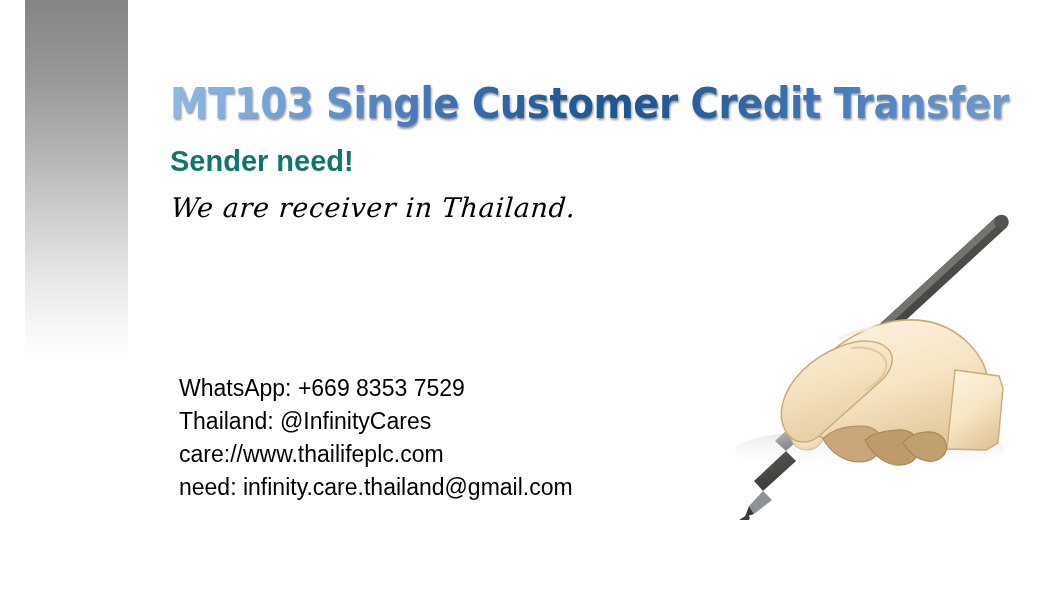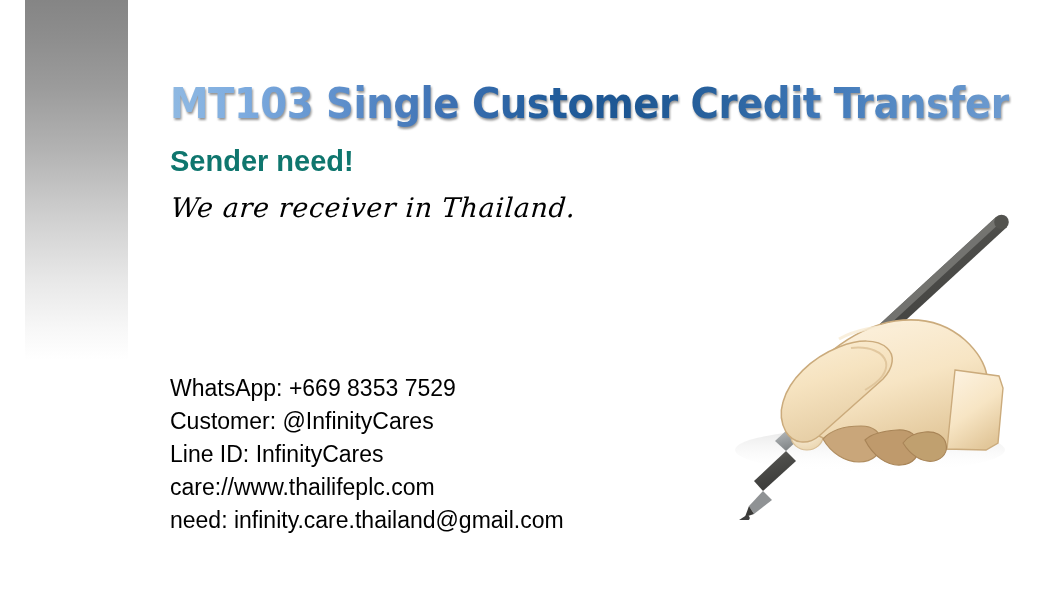--- a/index.html
+++ b/index.html
@@ -93,20 +93,21 @@
   #contact-block {
     position: absolute;
     left: 170px;
     top: 372px;
   }
   .contact-line {
     font-size: 23px;
     color: #000000;
     line-height: 33px;
     white-space: nowrap;
+    margin-left: 9px;
   }
 
   
   #hand-illustration {
     position: absolute;
     left: 655px;
     top: 200px;
     width: 400px;
     height: 320px;
   }
@@ -120,22 +121,21 @@
   <div id="side-bar"></div>
 
   <div id="title">MT103 Single Customer Credit Transfer</div>
 
   <div id="headline">Sender need!</div>
 
   <div id="script-line">We are receiver in Thailand.</div>
 
   <div id="contact-block">
     <div class="contact-line">WhatsApp: +669 8353 7529</div>
-    <div class="contact-line">Customer: @InfinityCares</div>
-    <div class="contact-line">Line ID: InfinityCares</div>
+    <div class="contact-line">Thailand: @InfinityCares</div>
     <div class="contact-line">care://www.thailifeplc.com</div>
     <div class="contact-line">need: infinity.care.thailand@gmail.com</div>
   </div>
 
   <div id="hand-illustration">
     <svg width="400" height="320" viewBox="0 0 400 320" xmlns="http://www.w3.org/2000/svg">
       <defs>
         <linearGradient id="skinGrad" x1="0" y1="0" x2="0.35" y2="1">
           <stop offset="0%" stop-color="#fbeed6"></stop>
           <stop offset="45%" stop-color="#f6e3c0"></stop>

